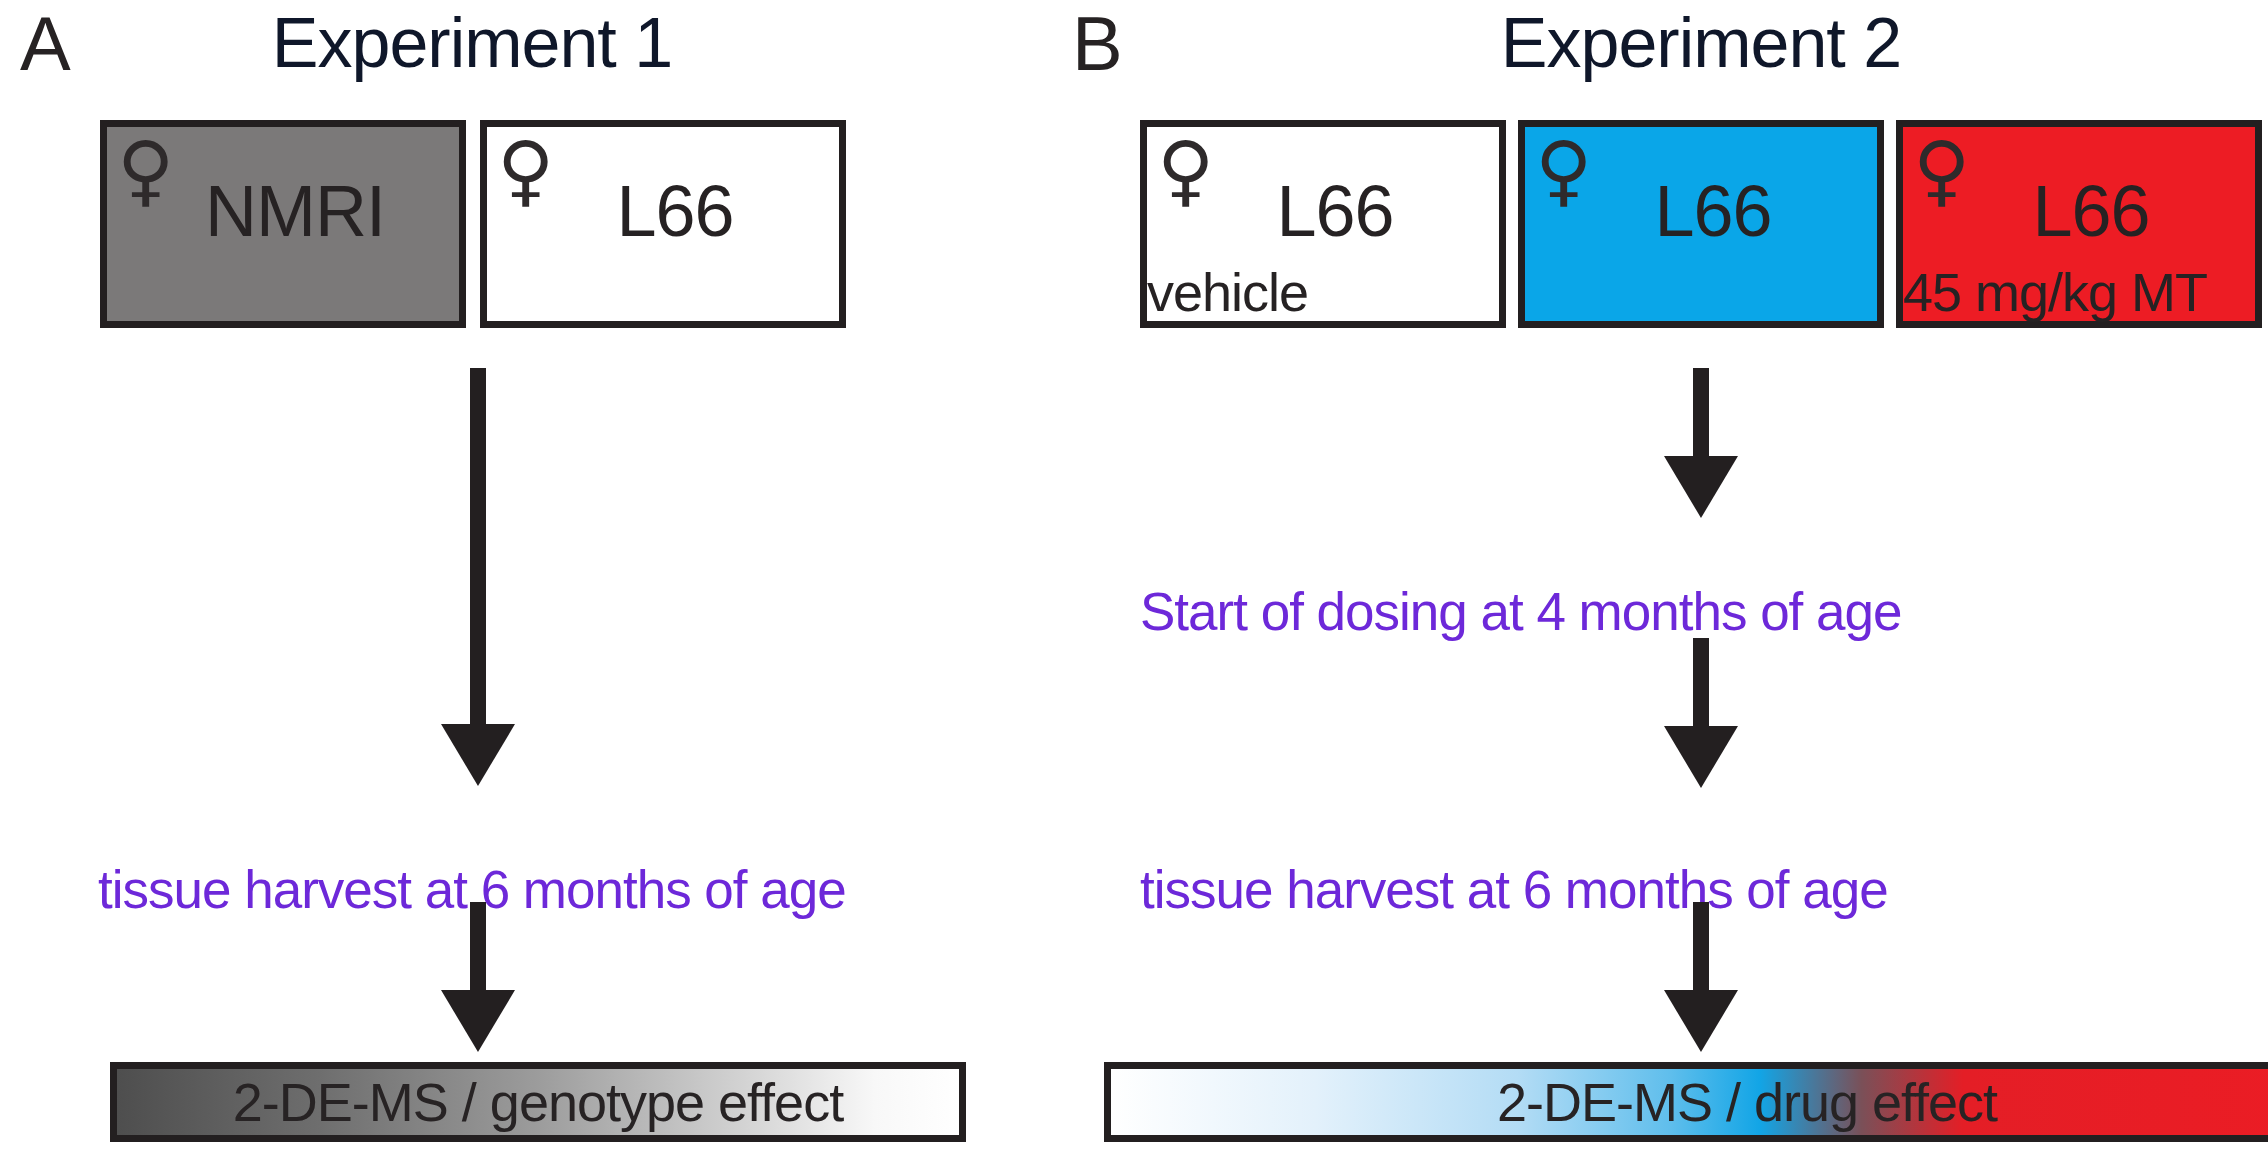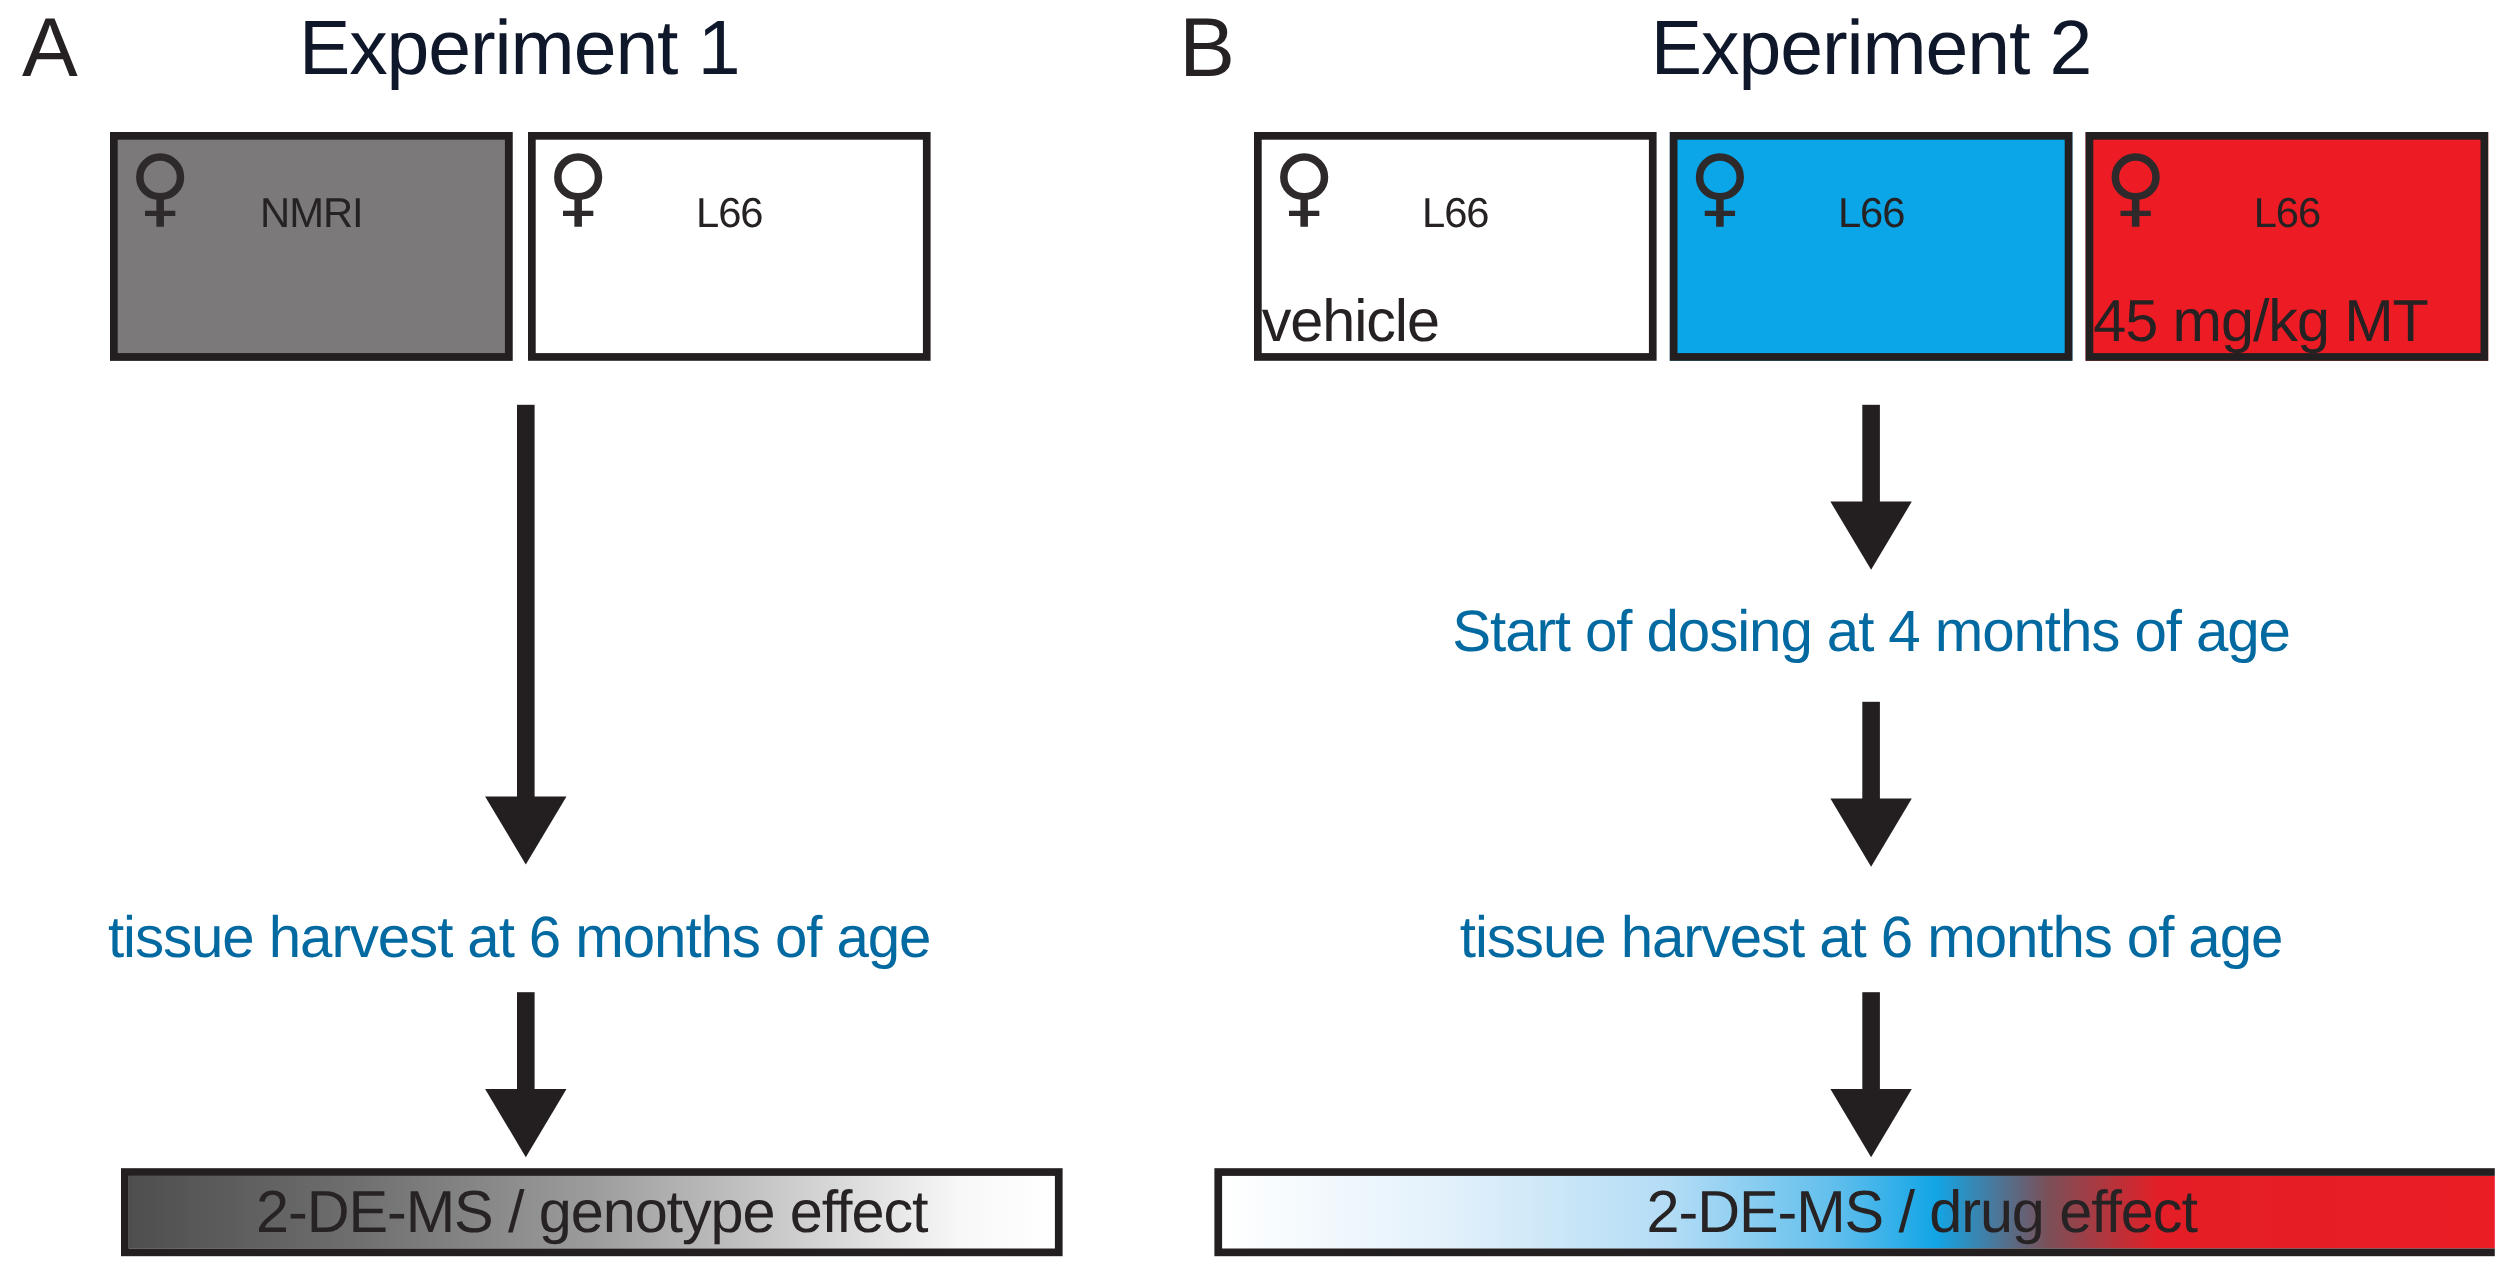--- a/index.html
+++ b/index.html
@@ -35,22 +35,22 @@
     box-sizing: border-box;
     background: #ffffff;
   }
   .female-symbol {
     position: absolute; left: 10px; top: 4px;
     font-family: "DejaVu Sans", sans-serif;
     font-size: 78px; line-height: 1;
     color: #2e2a2b;
   }
   .box-line1 {
-    position: absolute; left: 0; top: 48px; width: 100%;
-    text-align: center; font-size: 38px; line-height: 1;
+    position: absolute; left: 12px; top: 48px; width: 100%;
+    text-align: center; font-size: 72px; line-height: 1;
     letter-spacing: -1px; white-space: nowrap;
   }
   .box-line2 {
     position: absolute; left: 0; top: 138px; width: 100%;
     text-align: left; font-size: 54px; line-height: 1;
     letter-spacing: -1px; white-space: nowrap;
   }
 
   .flow-arrow { position: absolute; width: 74px; }
   .flow-arrow .shaft {
@@ -66,22 +66,22 @@
   .arrow-long { top: 368px; height: 420px; }
   .arrow-long .shaft { height: 358px; }
   .arrow-long .head { top: 356px; }
   .arrow-short { height: 152px; }
   .arrow-short .shaft { height: 90px; }
   .arrow-short .head { top: 88px; }
 
   .flow-text {
     position: absolute;
     font-size: 53px; line-height: 1.1;
-    text-align: center; letter-spacing: -1px;
-    color: #0369a1; white-space: nowrap;
+    letter-spacing: -1px;
+    color: #6d28d9; white-space: nowrap; margin-top: 37px;
   }
 
   .result-bar {
     position: absolute; top: 1062px; height: 80px;
     border: 7px solid #231f20;
     box-sizing: border-box;
     text-align: center;
   }
   .result-bar .bar-text {
     font-size: 54px; line-height: 66px;

